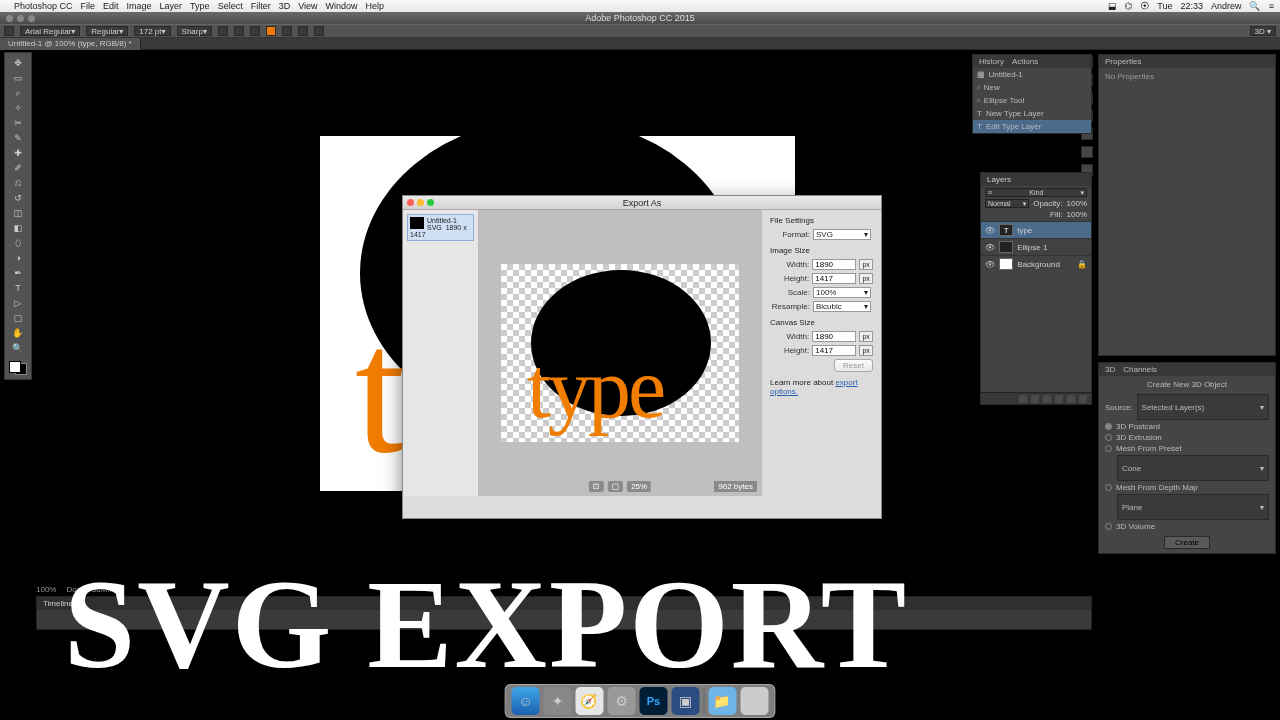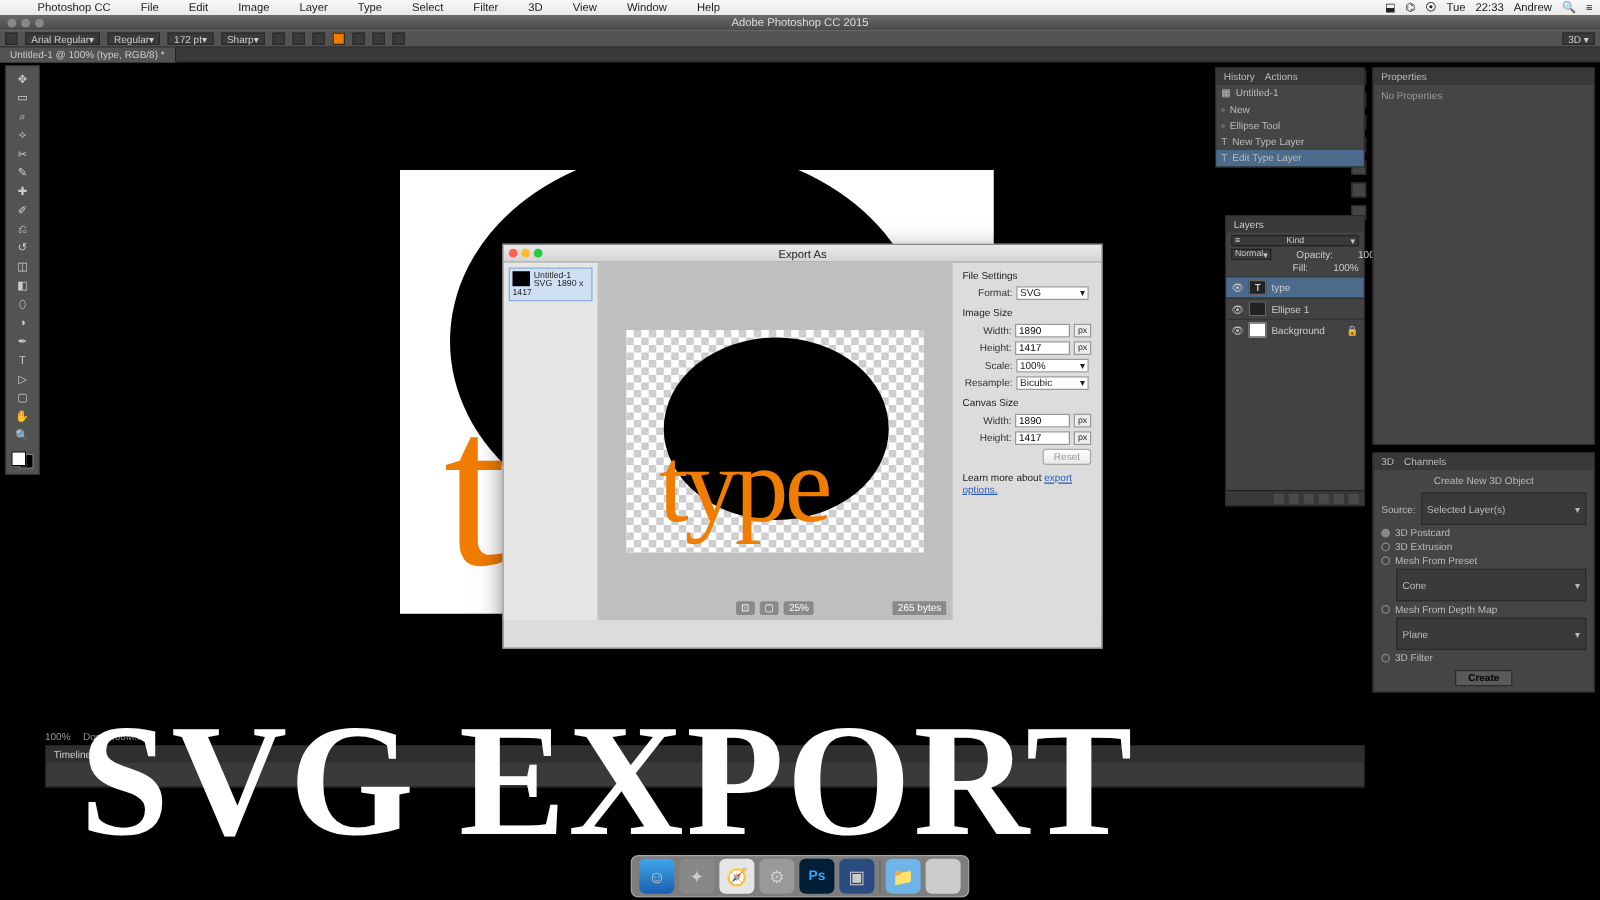--- a/index.html
+++ b/index.html
@@ -1,17 +1,17 @@
 <!DOCTYPE html>
 <html><head>
 <meta charset="utf-8">
 <style>
 * { margin: 0; padding: 0; box-sizing: border-box; font-family: -apple-system, "Lucida Grande", Arial, sans-serif; user-select: none; }
 body { width: 1280px; height: 720px; background: #000; overflow: hidden; position: relative; color: #ccc; font-size: 10px; }
-.mac-menubar { height: 12px; background: linear-gradient(#f8f8f8,#e8e8e8); display: flex; align-items: center; padding: 0 6px; color: #222; gap: 24px; }
+.mac-menubar { height: 12px; background: linear-gradient(#f8f8f8,#e8e8e8); display: flex; align-items: center; padding: 0 6px; color: #222; gap: 8px; }
 .mac-menubar .apple { font-size: 10px; }
 .mac-menubar .item { font-size: 9px; }
 .mac-menubar .right { margin-left: auto; display: flex; gap: 8px; align-items: center; font-size: 9px; }
 .ps-titlebar { height: 12px; background: linear-gradient(#6a6a6a,#4a4a4a); display: flex; align-items: center; justify-content: center; font-size: 9px; color: #ddd; position: relative; }
 .ps-titlebar .tl { position: absolute; left: 6px; display: flex; gap: 4px; }
 .tl span { width: 7px; height: 7px; border-radius: 50%; background: #888; display:inline-block; }
 .opt-bar { height: 14px; background: #535353; display: flex; align-items: center; padding: 0 4px; gap: 6px; border-top: 1px solid #666; border-bottom:1px solid #333;}
 .opt-bar .seg { background:#3a3a3a; border:1px solid #2a2a2a; color:#ccc; font-size:8px; padding:0 4px; height:10px; display:flex; align-items:center;}
 .opt-bar .ico { width:10px;height:10px; background:#3a3a3a;border:1px solid #2a2a2a;}
 .opt-bar .orange { background:#f07c00; }
@@ -29,35 +29,35 @@
 
 
 .right-col { position:absolute; right:4px; top:54px; width:178px; display:flex; flex-direction:column; gap:6px;}
 .panel { background:#454545; border:1px solid #2a2a2a; font-size:8px; color:#bbb; }
 .panel .phead { background:#383838; padding:2px 6px; font-size:8px; display:flex; gap:8px;}
 .panel .pbody { padding:4px 6px; }
 .props .pbody { color:#999; }
 .td-panel .row { display:flex; align-items:center; gap:4px; padding:1px 0;}
 .td-panel .drop { background:#3a3a3a;border:1px solid #2a2a2a;padding:12px 4px;font-size:8px;height:10px;display:flex;align-items:center;flex:1;justify-content:space-between;}
 .td-panel .radio{width:7px;height:7px;border:1px solid #888;border-radius:50%;display:inline-block;}
-.td-panel .btn{background:#5a5a5a;border:1px solid #2a2a2a;padding:1px 10px;font-size:8px;margin-top:4px;font-weight:bold;}
+.td-panel .btn{background:#5a5a5a;border:1px solid #2a2a2a;padding:1px 10px;font-size:8px;margin-top:4px;}
 
 
 .mid-col { position:absolute; right:188px; top:54px; width:120px; display:flex;flex-direction:column;gap:6px;}
 .mid-col .hist-row{padding:2px 4px;font-size:8px;display:flex;align-items:center;gap:4px;}
 .mid-col .hist-row.sel{background:#4b6a8c;}
 
 .vstrip{position:absolute;right:186px;top:56px;width:14px;display:flex;flex-direction:column;gap:6px;align-items:center;}
 .vstrip .v{width:12px;height:12px;background:#454545;border:1px solid #2a2a2a;}
 
 
 .layers { position:absolute; right:188px; top:172px; width:112px; background:#424242;border:1px solid #2a2a2a;font-size:8px;color:#ccc;}
 .layers .phead{background:#383838;padding:2px 6px;}
 .layers .opts{padding:2px 4px;display:flex;flex-direction:column;gap:2px;}
-.layers .opts .r{display:flex;gap:20px;align-items:center;}
+.layers .opts .r{display:flex;gap:4px;align-items:center;}
 .layers .opts .drop{background:#3a3a3a;border:1px solid #222;flex:1;height:9px;font-size:7px;padding:0 2px;display:flex;align-items:center;justify-content:space-between;}
 .layers .lyr{display:flex;align-items:center;padding:2px 4px;gap:4px;border-top:1px solid #333;}
 .layers .lyr.sel{background:#4b6a8c;}
 .layers .thumb{width:14px;height:12px;background:#222;border:1px solid #666;}
 .layers .foot{height:12px;background:#383838;border-top:1px solid #222;display:flex;justify-content:flex-end;align-items:center;gap:4px;padding:0 4px;}
 .layers .foot span{width:8px;height:8px;background:#4a4a4a;}
 
 
 .dialog { position:absolute; left:402px; top:195px; width:480px; height:324px; background:#dcdcdc; border:1px solid #888; box-shadow:0 6px 18px rgba(0,0,0,0.5); color:#222; }
 .dialog .dtitle{height:14px;background:linear-gradient(#e9e9e9,#d4d4d4);display:flex;align-items:center;justify-content:center;font-size:9px;position:relative;border-bottom:1px solid #aaa;}
@@ -304,21 +304,21 @@
         </div>
       <div class="row">
           <span class="radio"></span>
           <span>Mesh From Depth Map</span>
         </div>
       <div class="row">
           <div class="drop" style="margin-left:12px"><span>Plane</span>▾</div>
         </div>
       <div class="row">
           <span class="radio"></span>
-          <span>3D Filter</span>
+          <span>3D Volume</span>
         </div>
       <div style="text-align:center"><button class="btn">Create</button></div>
     </div>
   </div>
 </div>
 
 <div class="dialog">
   <div class="dtitle">
     <div class="dtl">
         <span class="r"></span>
@@ -333,21 +333,21 @@
         <div class="th"></div>
         <div>Untitled-1</div>
         <div><span>SVG</span>&nbsp;&nbsp;<span>1890 x 1417</span></div>
       </div>
     </div>
     <div class="preview">
       <div class="prev-canvas">
         <div class="pe"></div>
         <div class="pt">type</div>
       </div>
-      <div class="bytes">265 bytes</div>
+      <div class="bytes">962 bytes</div>
       <div class="zoombar">
         <div class="zb">⊡</div>
         <div class="zb">▢</div>
         <div class="zb">25%</div>
       </div>
     </div>
     <div class="settings">
       <div class="sg">
         <div class="sh">File Settings</div>
         <div class="frow">

